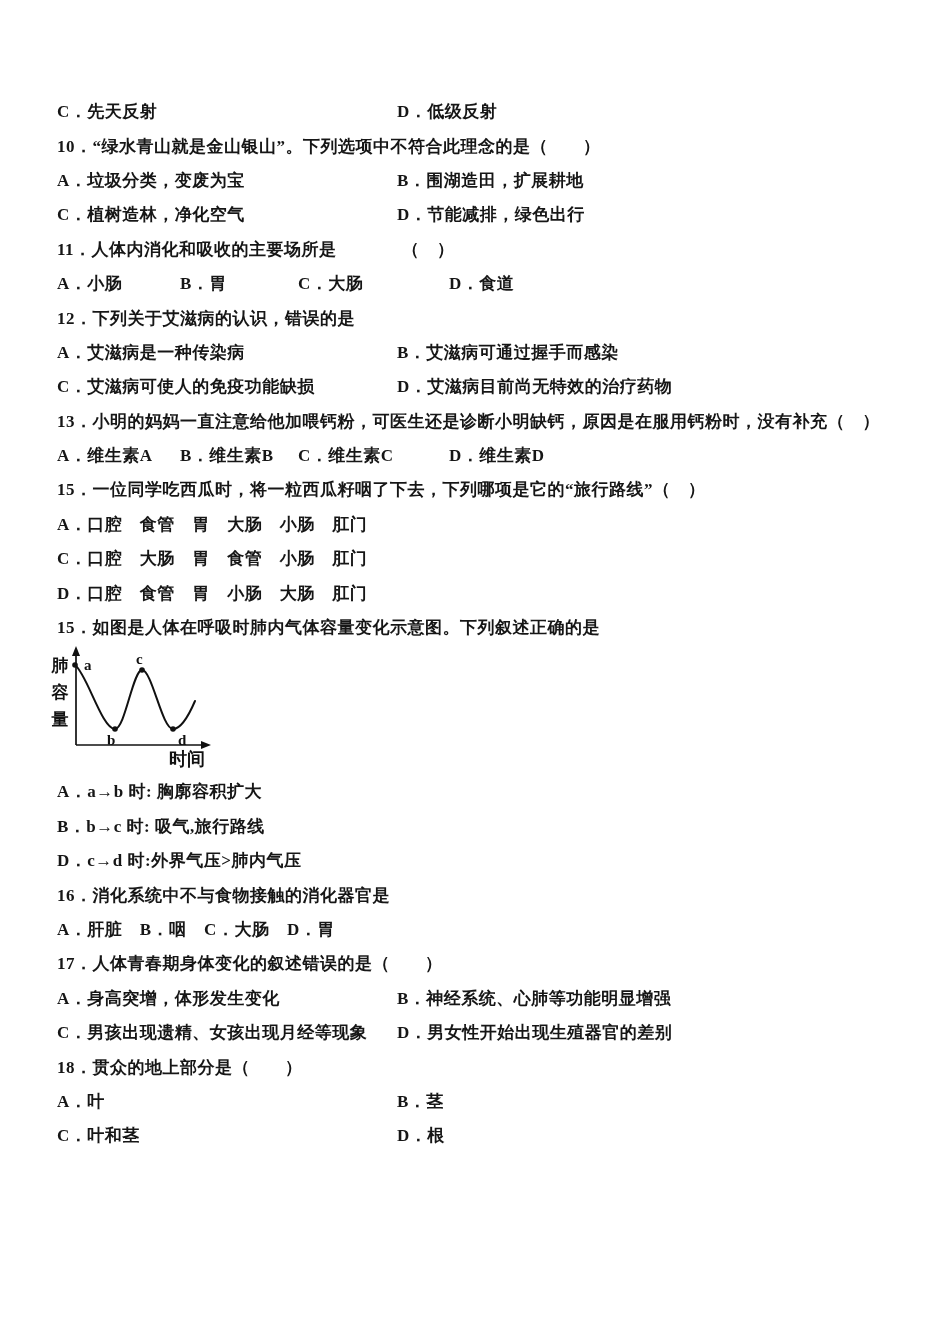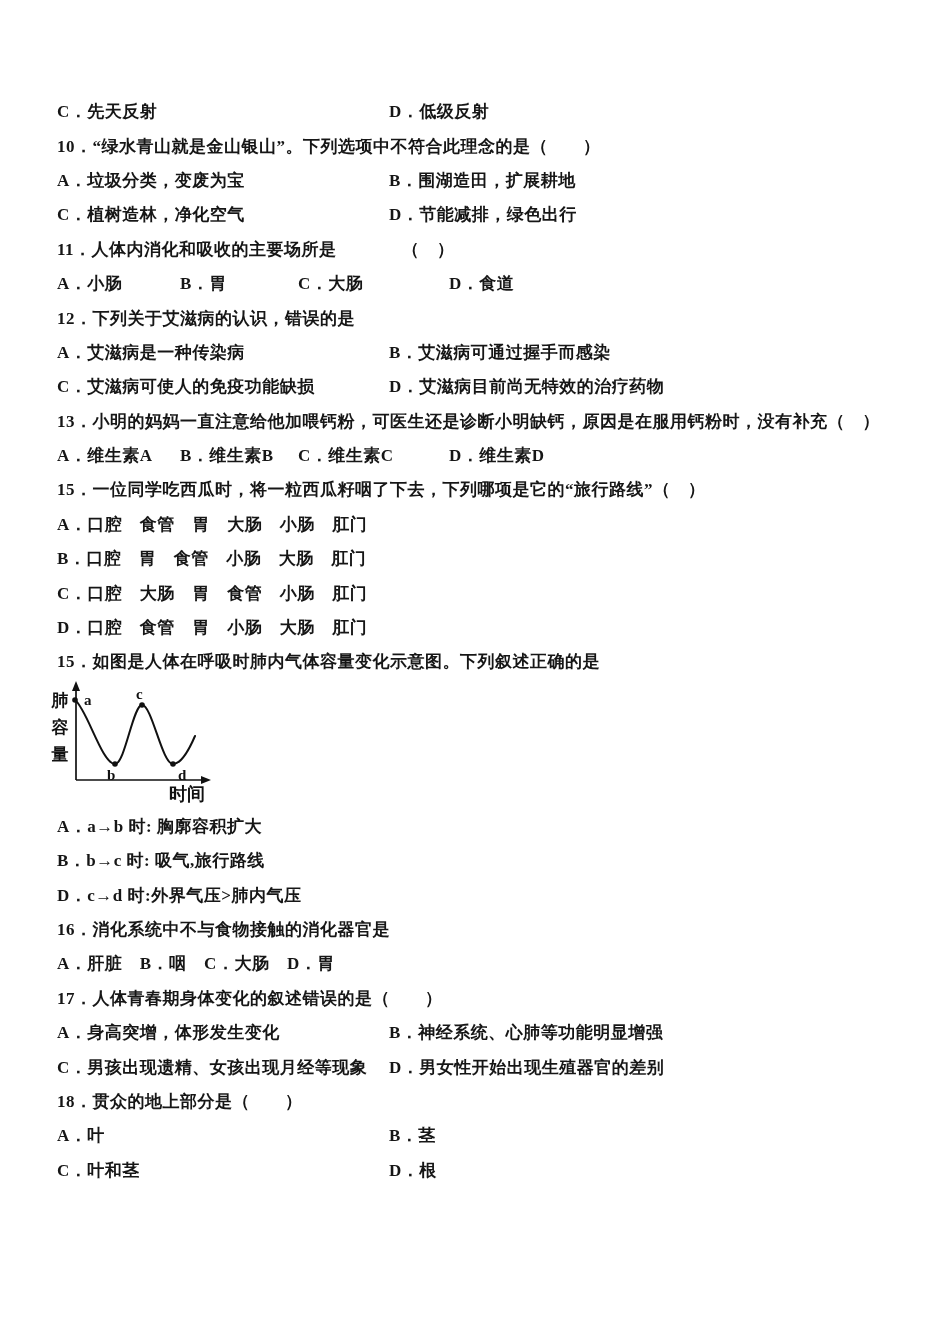--- a/index.html
+++ b/index.html
@@ -5,21 +5,21 @@
   html,body{margin:0;padding:0;}
   body{
     width:950px;height:1344px;background:#ffffff;position:relative;
     font-family:"Liberation Serif","DejaVu Serif",serif;
     font-weight:700;color:#161616;overflow:hidden;
   }
   .doc{position:absolute;top:0;left:0;width:950px;height:1344px;padding:94px 40px 0 57px;box-sizing:border-box;}
   .row{position:relative;height:34.4px;font-size:17px;}
   .row span{position:absolute;top:50%;transform:translateY(-50%);white-space:nowrap;letter-spacing:0.5px;}
   .c1{left:0;}
-  .c2{left:332px;}
+  .c2{left:340px;}
   .k1{left:0;font-family:Liberation Serif, serif;}
   .k2{left:123px;}
   .k3{left:241px;}
   .k4{left:392px;}
   .br{left:345px;}
   .figure-block{position:relative;height:130px;margin-left:-8px;}
   svg text{font-family:"Liberation Serif","DejaVu Serif",serif;font-weight:700;fill:#111;}
   .axis{stroke:#111;stroke-width:1.7;fill:none;}
   .curve{stroke:#111;stroke-width:2;fill:none;stroke-linecap:round;}
   .dot{fill:#111;}
@@ -78,23 +78,20 @@
     <span class="k2">B．维生素B</span>
     <span class="k3">C．维生素C</span>
     <span class="k4">D．维生素D</span>
   </div>
 
   <div class="row">
     <span class="c1">15．一位同学吃西瓜时，将一粒西瓜籽咽了下去，下列哪项是它的“旅行路线”（　）</span>
   </div>
   <div class="row">
     <span class="c1">A．口腔　食管　胃　大肠　小肠　肛门</span>
-  </div>
-  <div class="row">
-    <span class="c1">B．口腔　胃　食管　小肠　大肠　肛门</span>
   </div>
   <div class="row">
     <span class="c1">C．口腔　大肠　胃　食管　小肠　肛门</span>
   </div>
   <div class="row">
     <span class="c1">D．口腔　食管　胃　小肠　大肠　肛门</span>
   </div>
 
   <div class="row">
     <span class="c1">15．如图是人体在呼吸时肺内气体容量变化示意图。下列叙述正确的是</span>

